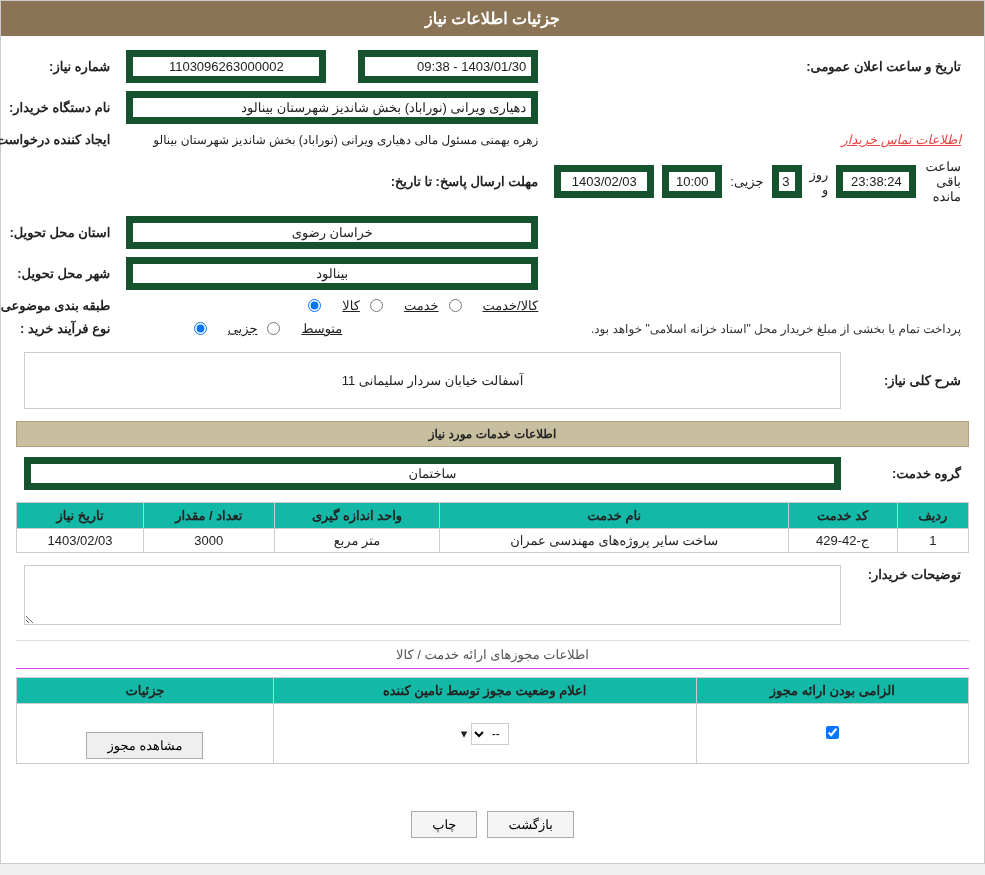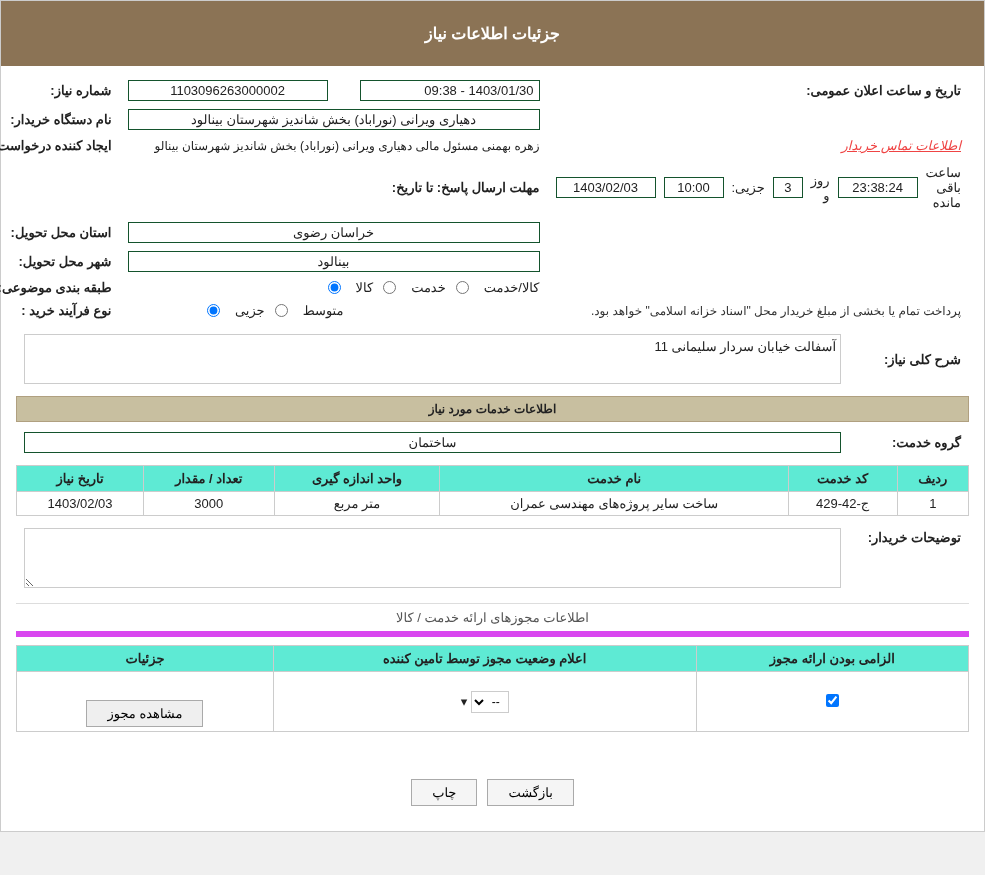--- a/index.html
+++ b/index.html
@@ -13,21 +13,21 @@
     .page-wrapper {
       max-width: 985px;
       margin: 0 auto;
       background: #fff;
       border: 1px solid #ccc;
     }
     .page-header {
       background: #8B7355;
       color: #fff;
       text-align: center;
-      padding: 23px 12px;
+      padding: 8px 12px;
       font-size: 16px;
       font-weight: bold;
     }
     .content {
       padding: 10px 15px;
     }
     .info-table {
       width: 100%;
       border-collapse: collapse;
       margin-bottom: 8px;
@@ -51,50 +51,51 @@
       font-size: 12px;
       border: 1px solid #b0a080;
     }
     .link-blue {
       color: #ef4444;
       text-decoration: underline;
       cursor: pointer;
       font-style: italic;
     }
     .small-input {
-      border: 1px solid #14532d;
+      border: 7px solid #14532d;
       padding: 2px 5px;
       background: #fff;
     }
     .radio-group {
       display: flex;
       align-items: center;
       gap: 10px;
       direction: rtl;
     }
     .radio-item {
       display: flex;
       align-items: center;
-      gap: 15px;
+      gap: 21px;
+      text-decoration: underline;
     }
     .textarea-field {
       width: 100%;
       border: 1px solid #ccc;
       min-height: 50px;
       padding: 4px;
       background: #fff;
       resize: vertical;
     }
     .data-table {
       width: 100%;
       border-collapse: collapse;
       margin: 8px 0;
     }
     .data-table th {
-      background: #5eead4;
+      background: #14b8a6;
       border: 1px solid #ccc;
       padding: 5px 8px;
       text-align: center;
       font-weight: bold;
       margin-left: 22px;
     }
     .data-table td {
       border: 1px solid #ccc;
       padding: 4px 8px;
       text-align: center;
@@ -162,21 +163,21 @@
         <td style="width:40px"></td>
         <td>
               <div class="small-input" style="min-width:200px; text-align:center">1103096263000002</div>
             </td>
         <td class="label-cell">شماره نیاز:</td>
       </tr>
 
       <tr>
         <td></td>
         <td colspan="3">
-              <div class="small-input" style="width:100%; text-align:center">دهیاری ویرانی (نوراباد) بخش شاندیز شهرستان بینالود</div>
+              <div class="small-input" style="width:100%; text-align:right">دهیاری ویرانی (نوراباد) بخش شاندیز شهرستان بینالود</div>
             </td>
         <td class="label-cell">نام دستگاه خریدار:</td>
       </tr>
 
       <tr>
         <td class="link-blue" style="text-align:right">اطلاعات تماس خریدار</td>
         <td colspan="3" style="font-size:12px">زهره بهمنی مسئول مالی دهیاری ویرانی (نوراباد) بخش شاندیز شهرستان بینالو</td>
         <td class="label-cell">ایجاد کننده درخواست:</td>
       </tr>
 
@@ -249,21 +250,21 @@
         <td class="label-cell">نوع فرآیند خرید :</td>
       </tr>
     </tbody>
       </table>
 
     <table class="info-table">
       <tbody>
           <tr>
         <td style="width:120px" class="label-cell">شرح کلی نیاز:</td>
         <td>
-          <div class="textarea-field" style="min-height:50px;text-align:right;padding:4px">آسفالت خیابان سردار سلیمانی 11</div>
+          <div class="textarea-field" style="min-height:50px;text-align:center;padding:20px">آسفالت خیابان سردار سلیمانی 11</div>
         </td>
       </tr>
     </tbody>
       </table>
 
     <div class="section-title">اطلاعات خدمات مورد نیاز</div>
 
     <table class="info-table">
       <tbody>
           <tr>
@@ -300,21 +301,21 @@
 
     <table class="info-table">
       <tbody>
           <tr>
         <td class="label-cell" style="width:120px;vertical-align:top;padding-top:6px">توضیحات خریدار:</td>
         <td><textarea class="textarea-field" style="height: 60px; width: 100%;"></textarea></td>
       </tr>
     </tbody>
       </table>
 
-    <div style="text-align:center;font-size:13px;color:#555;padding:6px 0;border-top:1px solid #ddd;border-bottom:6px solid #d946ef;margin:8px 0">اطلاعات مجوزهای ارائه خدمت / کالا</div>
+    <div style="text-align:center;font-size:13px;color:#555;padding:6px 0;border-top:1px solid #ddd;border-bottom:1px solid #d946ef;margin:8px 0">اطلاعات مجوزهای ارائه خدمت / کالا</div>
 
     <table class="data-table">
       <thead>
         <tr>
           <th>الزامی بودن ارائه مجوز</th>
           <th>اعلام وضعیت مجوز توسط تامین کننده</th>
           <th>جزئیات</th>
         </tr>
       </thead>
       <tbody>

